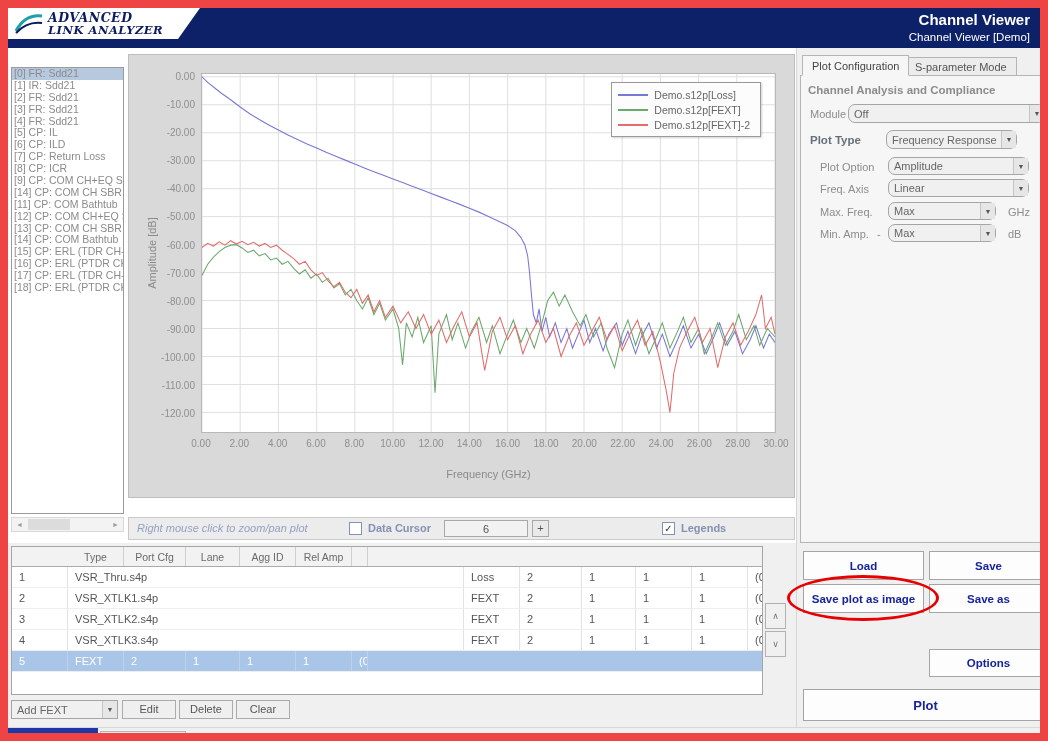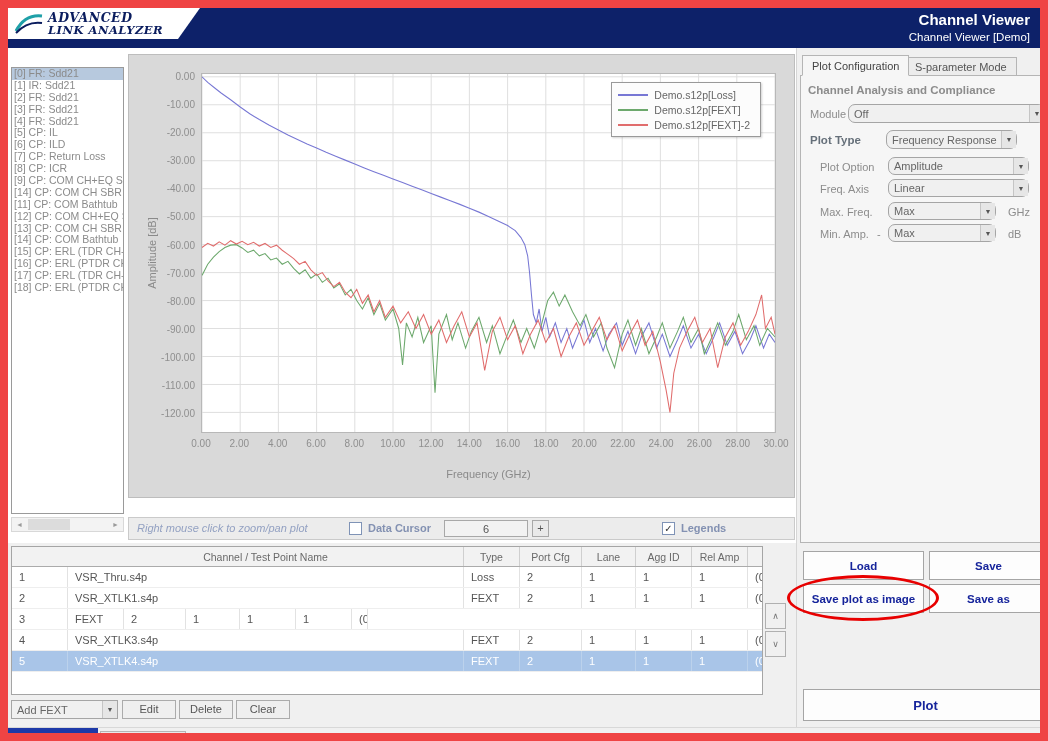--- a/index.html
+++ b/index.html
@@ -268,21 +268,20 @@
     <div class="chk-label" style="left:239px;">Data Cursor</div>
     <input class="cursor-input" value="6" style="">
     <div class="plus-btn">+</div>
     <div class="checkbox" style="left:533px;">✓</div>
     <div class="chk-label" style="left:552px;">Legends</div>
   </div>
 
   <div class="dtable">
     <div class="thead">
         <div class="th" style="width: 56px; margin-top: 22px;">ID</div>
-        <div class="th" style="width: 396px;">Channel / Test Point Name</div>
         <div class="th" style="width: 56px;">Type</div>
         <div class="th" style="width: 62px;">Port Cfg</div>
         <div class="th" style="width: 54px;">Lane</div>
         <div class="th" style="width: 56px;">Agg ID</div>
         <div class="th" style="width: 56px;">Rel Amp</div>
         <div class="th" style="width: 16px;"></div>
       </div>
     <div>
         <div class="tr">
           <div class="td" style="width: 56px;">1</div>
@@ -299,40 +298,40 @@
           <div class="td" style="width: 396px;">VSR_XTLK1.s4p</div>
           <div class="td" style="width: 56px;">FEXT</div>
           <div class="td" style="width: 62px;">2</div>
           <div class="td" style="width: 54px;">1</div>
           <div class="td" style="width: 56px;">1</div>
           <div class="td" style="width: 56px;">1</div>
           <div class="td" style="width: 16px;">(0</div>
         </div>
         <div class="tr">
           <div class="td" style="width: 56px;">3</div>
+          <div class="td" style="width: 396px;">VSR_XTLK2.s4p</div>
           <div class="td" style="width: 56px;">FEXT</div>
           <div class="td" style="width: 62px;">2</div>
           <div class="td" style="width: 54px;">1</div>
           <div class="td" style="width: 56px;">1</div>
           <div class="td" style="width: 56px;">1</div>
           <div class="td" style="width: 16px;">(0</div>
         </div>
         <div class="tr">
           <div class="td" style="width: 56px;">4</div>
           <div class="td" style="width: 396px;">VSR_XTLK3.s4p</div>
           <div class="td" style="width: 56px;">FEXT</div>
           <div class="td" style="width: 62px;">2</div>
           <div class="td" style="width: 54px;">1</div>
           <div class="td" style="width: 56px;">1</div>
           <div class="td" style="width: 56px;">1</div>
           <div class="td" style="width: 16px;">(0</div>
         </div>
         <div class="tr selected">
           <div class="td" style="width: 56px;">5</div>
-          <div class="td" style="width: 396px;">VSR_XTLK4.s4p</div>
           <div class="td" style="width: 56px;">FEXT</div>
           <div class="td" style="width: 62px;">2</div>
           <div class="td" style="width: 54px;">1</div>
           <div class="td" style="width: 56px;">1</div>
           <div class="td" style="width: 56px;">1</div>
           <div class="td" style="width: 16px;">(0</div>
         </div>
       </div>
   </div>
   <div class="updown-btn" style="top:595px;">∧</div>
@@ -388,20 +387,21 @@
   <div class="sel cfg-select" style="left:880px; top:216px; width:108px; height:18px;">
     <span class="sel-text">Max</span>
     <span class="sel-arrow">▼</span>
   </div>
   <div class="cfg-unit" style="left:1000px; top:220px;">dB</div>
 
   <div class="action-btn" style="left:795px; top:543px; width:121px; height:29px;">Load</div>
   <div class="action-btn" style="left:921px; top:543px; width:119px; height:29px;">Save</div>
   <div class="action-btn" style="left:795px; top:576px; width:121px; height:29px;">Save plot as image</div>
   <div class="action-btn" style="left:921px; top:576px; width:119px; height:29px;">Save as</div>
+  <div class="action-btn" style="left:921px; top:641px; width:119px; height:28px;">Options</div>
   <div class="action-btn" style="left:795px; top:681px; width:245px; height:32px; font-size:13px;">Plot</div>
   <div class="red-ellipse"></div>
 
   <div class="statusbar">
     <div class="status-chip">Channel Viewer</div>
     <div class="status-progress"></div>
     <div class="status-demo">[Demo]</div>
   </div>
 
 </div>

